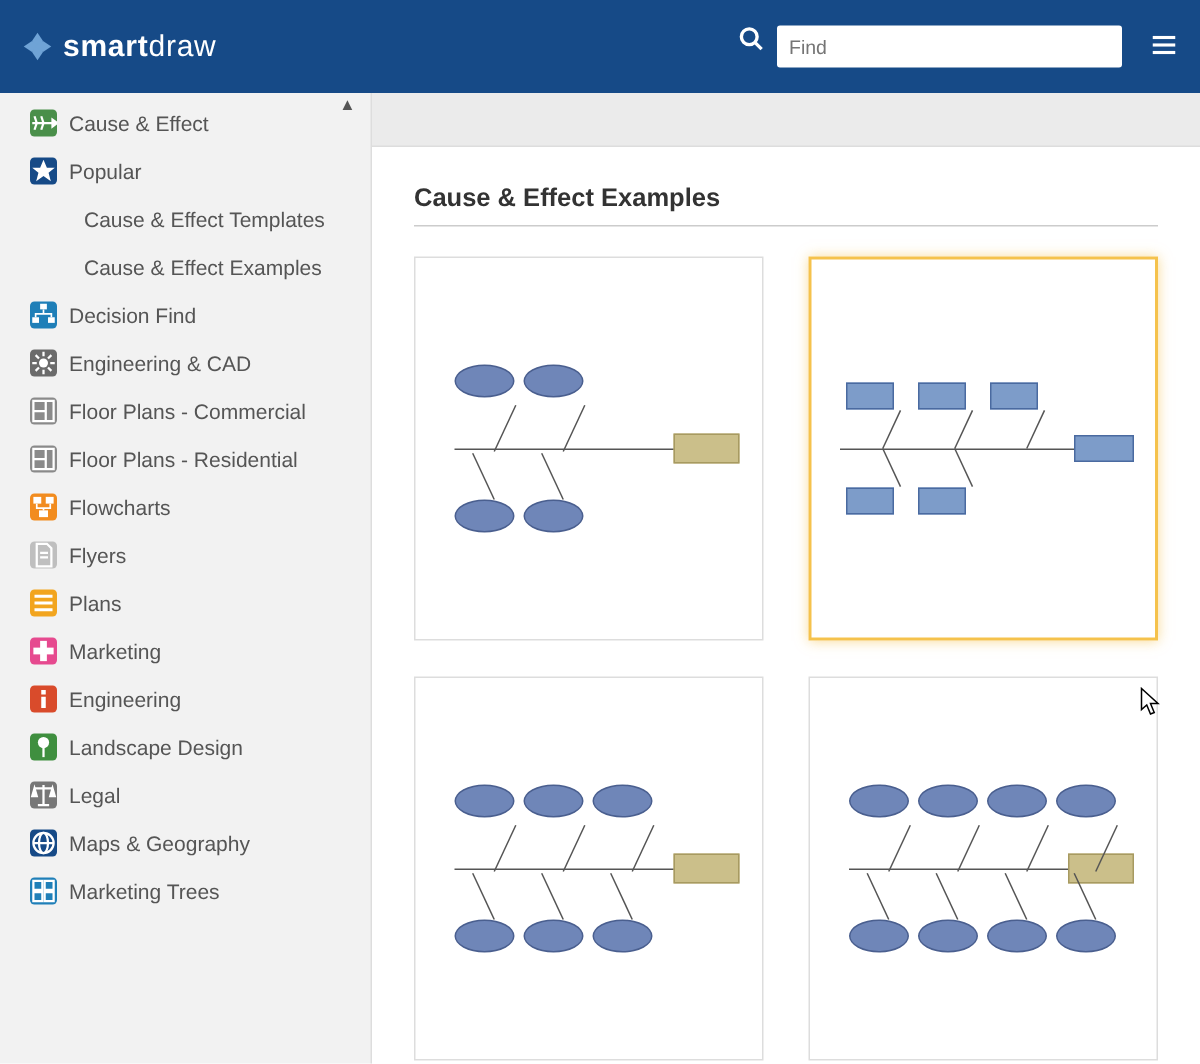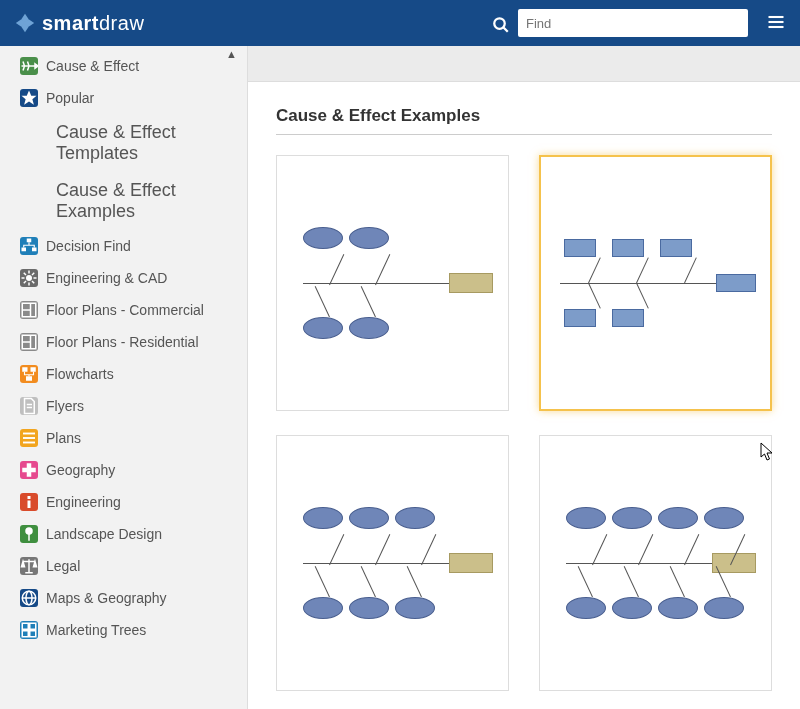--- a/index.html
+++ b/index.html
@@ -1,35 +1,35 @@
 <!DOCTYPE html>
 <html><head>
 <meta charset="utf-8">
 <style>
   * { box-sizing: border-box; margin: 0; padding: 0; }
   body { font-family: -apple-system, Segoe UI, Helvetica, Arial, sans-serif; font-size: 14px; color: #444; background: #fff; width: 800px; height: 709px; overflow: hidden; }
-  .header { background: #164a87; height: 46px; display: flex; align-items: center; padding: 0 14px; }
+  .header { background: #164a87; height: 62px; display: flex; align-items: center; padding: 0 14px; }
   .logo { display: flex; align-items: center; gap: 6px; }
   .logo-mark svg { display: block; }
   .logo-text { color: #fff; font-size: 20px; font-weight: 400; letter-spacing: 0.5px; }
   .logo-text b { font-weight: 700; }
   .spacer { flex: 1; }
-  .search-wrap { display: flex; align-items: flex-end; gap: 8px; }
+  .search-wrap { display: flex; align-items: flex-start; gap: 8px; }
   .search-icon { color: #fff; }
   .search-input { width: 230px; height: 28px; border: none; padding: 0 8px; font-size: 13px; border-radius: 2px; }
   .menu-icon { color: #fff; margin-left: 18px; cursor: pointer; }
   .body { display: flex; height: calc(709px - 46px); }
   .sidebar { width: 248px; background: #f2f2f2; border-right: 1px solid #ddd; position: relative; overflow-y: auto; }
   .sidebar-scroll { padding: 4px 0 10px 0; }
   .collapse-caret { position: absolute; top: 2px; right: 10px; color: #555; font-size: 11px; }
   .cat { display: flex; align-items: center; gap: 8px; padding: 7px 12px 7px 20px; cursor: pointer; color: #555; }
   .cat-icon { width: 18px; height: 18px; border-radius: 3px; display: flex; align-items: center; justify-content: center; flex-shrink: 0; }
   .cat-label { font-size: 14px; }
   .subitems { padding-left: 0; }
-  .subitem { padding: 8px 10px 8px 56px; cursor: pointer; color: #555; font-size: 18px; }
+  .subitem { padding: 8px 10px 8px 24px; cursor: pointer; color: #555; font-size: 14px; margin-left: 32px; }
   .main { flex: 1; display: flex; flex-direction: column; overflow: hidden; }
   .main-ribbon { height: 36px; background: #ebebeb; border-bottom: 1px solid #ddd; }
   .main-content { flex: 1; padding: 24px 28px; overflow: auto; position: relative; }
   .section-title { font-size: 17px; font-weight: 700; color: #333; padding-bottom: 8px; border-bottom: 1px solid #ccc; margin-bottom: 20px; }
   .grid { display: grid; grid-template-columns: 1fr 1fr; gap: 24px 30px; }
   .card { border: 1px solid #ddd; height: 256px; display: flex; align-items: center; justify-content: center; cursor: pointer; background: #fff; }
   .card.selected { border: 2px solid #f5c24c; box-shadow: 0 0 8px rgba(245,194,76,0.6); }
   .thumb { width: 200px; height: 120px; position: relative; }
 
   
@@ -193,21 +193,21 @@
           </span>
           <span class="cat-label">Plans</span>
         </div>
         <div class="cat">
           <span class="cat-icon" style="background: rgb(230, 74, 143); color: rgb(255, 255, 255);">
             <svg class="ic-svg" viewBox="0 0 24 24" fill="currentColor">
               <rect x="9" y="3" width="6" height="18"></rect>
               <rect x="3" y="9" width="18" height="6"></rect>
             </svg>
           </span>
-          <span class="cat-label">Geography</span>
+          <span class="cat-label">Marketing</span>
         </div>
         <div class="cat">
           <span class="cat-icon" style="background: rgb(217, 75, 43); color: rgb(255, 255, 255);">
             <svg class="ic-svg" viewBox="0 0 24 24" fill="currentColor">
               <rect x="10" y="4" width="4" height="4"></rect>
               <rect x="10" y="10" width="4" height="10"></rect>
             </svg>
           </span>
           <span class="cat-label">Engineering</span>
         </div>

